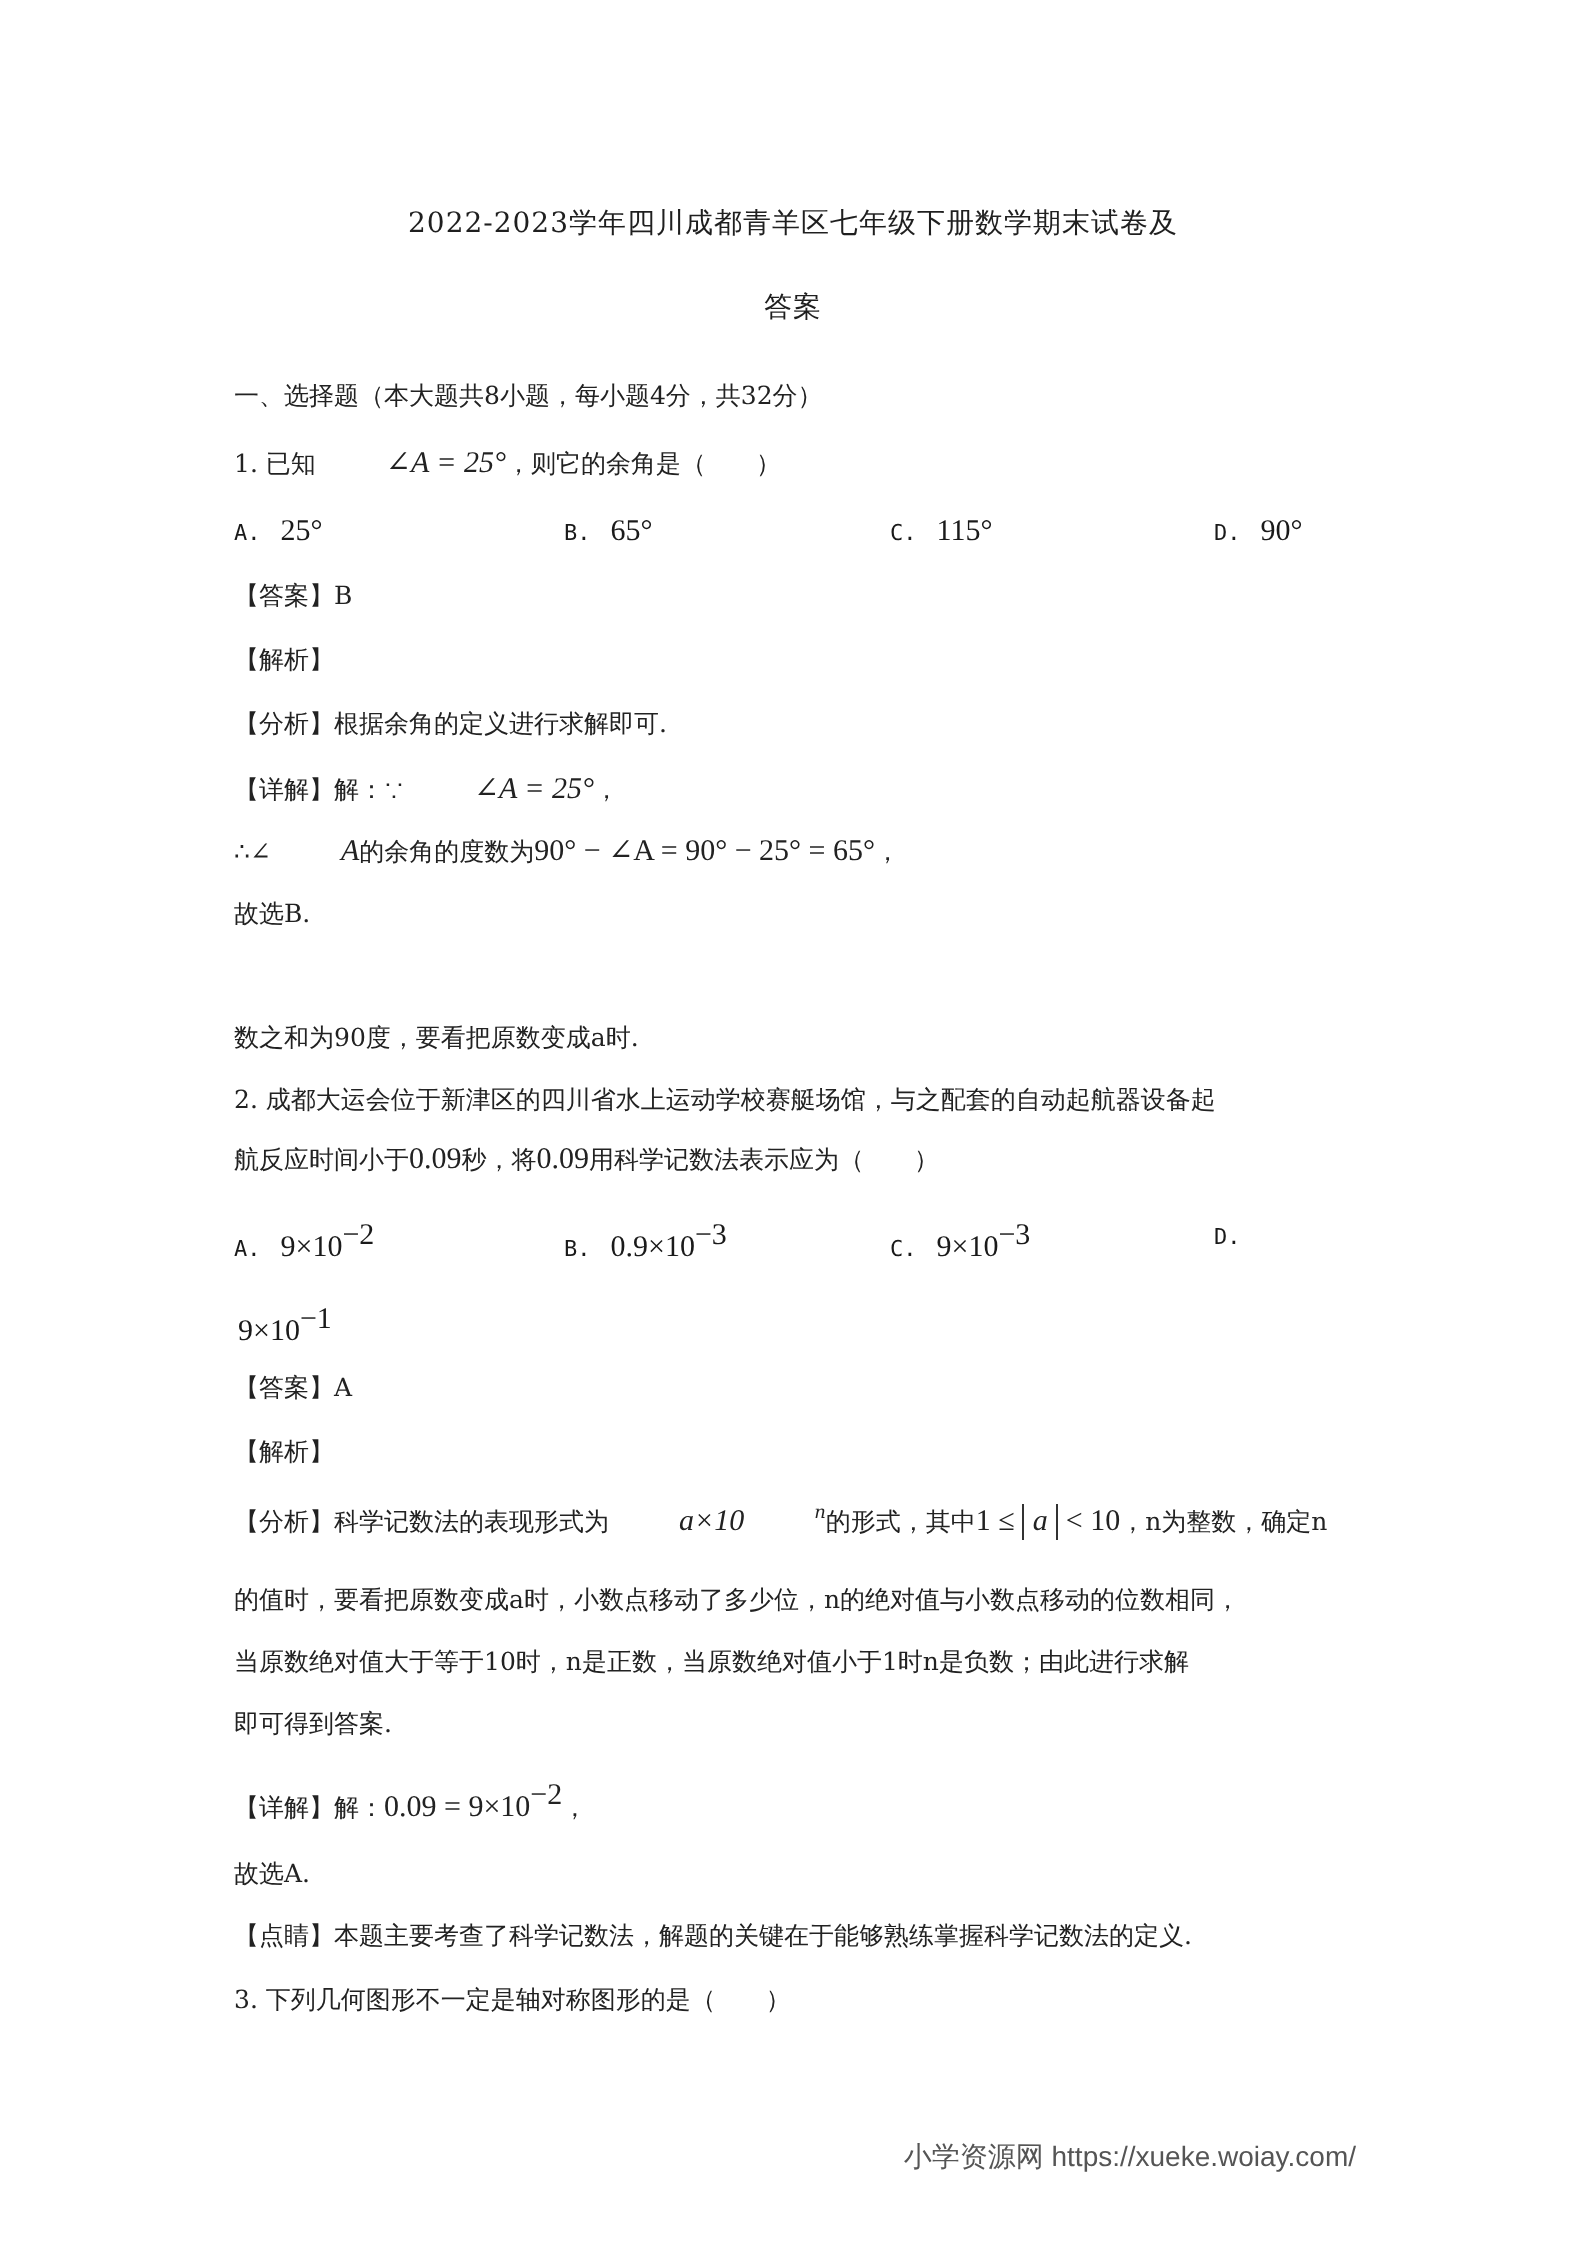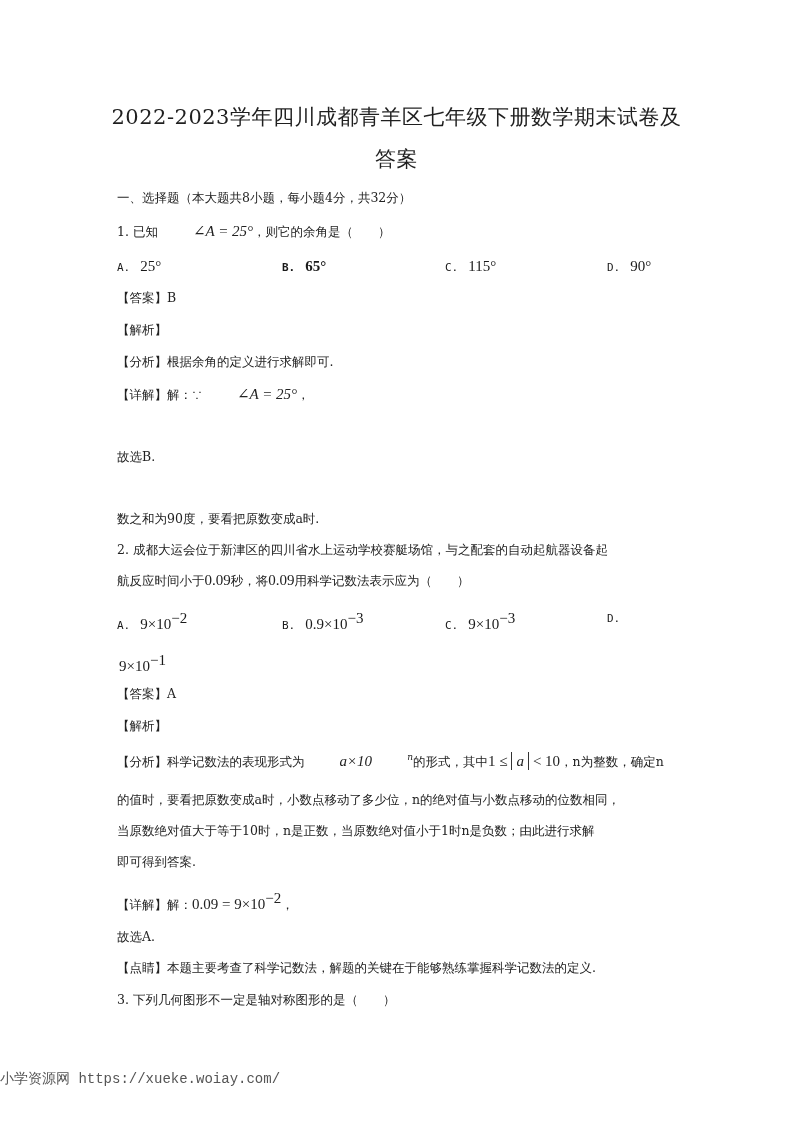--- a/index.html
+++ b/index.html
@@ -1,28 +1,28 @@
 <!DOCTYPE html>
 <html><head>
 <meta charset="utf-8">
 <style>
   html, body { margin: 0; padding: 0; background: #ffffff; }
   body { width: 793px; height: 1122px; position: relative; overflow: hidden;
          font-family: "DejaVu Serif", "Liberation Serif", serif; color: #1a1a1a; }
   .page { position: absolute; left: 0; top: 0; width: 793px; height: 1122px; }
   .title { position: absolute; left: 110px; width: 573px; text-align: center;
-           font-size: 21px; letter-spacing: 0.5px; color: #1f1f1f; }
+           font-size: 14px; letter-spacing: 0.5px; color: #1f1f1f; }
   .line { position: absolute; left: 117px; font-size: 12.5px; white-space: nowrap; color: #222; }
   .math { font-family: "Liberation Serif", "DejaVu Serif", serif; font-size: 15px; }
   .it { font-style: italic; padding-left: 35px; }
   sup { font-size: 9px; vertical-align: 6px; }
   .opt { position: absolute; font-size: 12.5px; white-space: nowrap; }
   .opt .lbl { font-family: "DejaVu Sans Mono", monospace; font-size: 11px; margin-right: 10px; }
-  .footer { position: absolute; top: 1070px; left: 0; width: 678px; text-align: left;
-            font-family: Liberation Mono, monospace; font-size: 14px; color: #555; }
+  .footer { position: absolute; top: 1070px; left: 0; width: 678px; text-align: right;
+            font-family: Liberation Sans, sans-serif; font-size: 14px; color: #555; }
   .abs { display: inline-block; border-left: 1px solid #333; border-right: 1px solid #333;
          padding: 0 4px; line-height: 18px; }
 </style>
 </head>
 <body>
 
 <div class="page">
 
   <div class="title" style="top:103px;">2022-2023学年四川成都青羊区七年级下册数学期末试卷及</div>
   <div class="title" style="top:145px;">答案</div>
@@ -30,35 +30,38 @@
   <div class="line" style="top:190px;">一、选择题（本大题共8小题，每小题4分，共32分）</div>
 
   <div class="line" style="top:222px;">
     <span>1.</span>
     <span>已知</span><span class="math it">∠A = 25°</span><span>，则它的余角是（　　）</span>
   </div>
 
   <div class="opt" style="top:258px; left:117px;">
     <span class="lbl">A.</span><span class="math">25°</span>
   </div>
-  <div class="opt" style="top:258px; left:282px;font-weight:bold;">
+  <div class="opt" style="top:258px; left:282px;">
     <span class="lbl">B.</span><span class="math">65°</span>
   </div>
   <div class="opt" style="top:258px; left:445px;">
     <span class="lbl">C.</span><span class="math">115°</span>
   </div>
   <div class="opt" style="top:258px; left:607px;">
     <span class="lbl">D.</span><span class="math">90°</span>
   </div>
 
   <div class="line" style="top:290px;">【答案】B</div>
   <div class="line" style="top:322px;">【解析】</div>
   <div class="line" style="top:354px;">【分析】根据余角的定义进行求解即可.</div>
   <div class="line" style="top:385px;">
     <span>【详解】解：∵</span><span class="math it">∠A = 25°</span><span>，</span>
+  </div>
+  <div class="line" style="top:416px;">
+    <span>∴∠</span><span class="math it">A</span><span>的余角的度数为</span><span class="math">90° − ∠A = 90° − 25° = 65°</span><span>，</span>
   </div>
   <div class="line" style="top:449px;">故选B.</div>
   <div class="line" style="top:511px;">数之和为90度，要看把原数变成a时.</div>
 
   <div class="line" style="top:542px;">
     <span>2.</span>
     <span>成都大运会位于新津区的四川省水上运动学校赛艇场馆，与之配套的自动起航器设备起</span>
   </div>
   <div class="line" style="top:572px;">
     <span>航反应时间小于</span><span class="math">0.09</span><span>秒，将</span><span class="math">0.09</span><span>用科学记数法表示应为（　　）</span>

